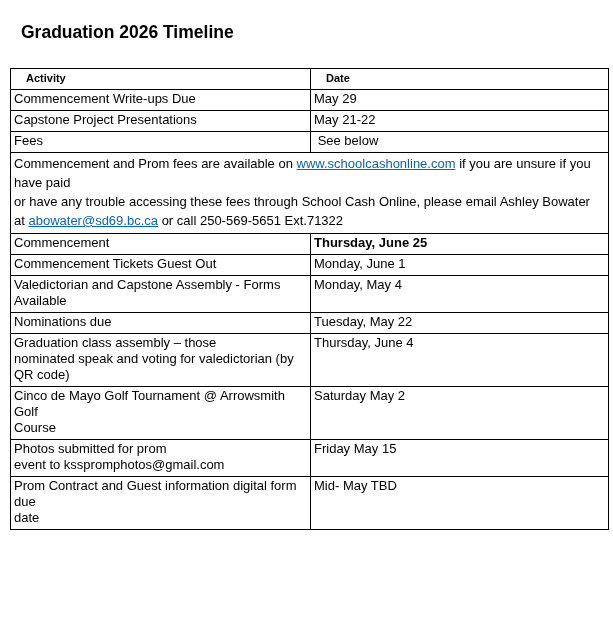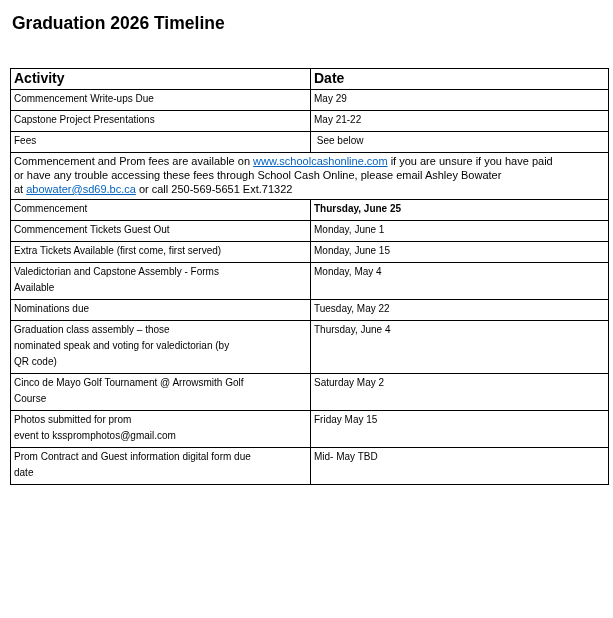--- a/index.html
+++ b/index.html
@@ -14,53 +14,53 @@
     overflow: hidden;
     font-family: "Liberation Sans", "DejaVu Sans", sans-serif;
     color: #000000;
   }
   .page-title {
     position: absolute;
     left: 12px;
     top: 13px;
     font-size: 17.5px;
     font-weight: bold;
-    margin: 0;
+    margin: 9px;
     color: #000000;
   }
   table.timeline {
     position: absolute;
     left: 10px;
     top: 68px;
     width: 598px;
     border-collapse: collapse;
     table-layout: fixed;
   }
   col.c-activity { width: 300px; }
   col.c-date { width: 298px; }
   th, td {
     border: 1px solid #000000;
     padding: 1px 4px 3px 3px;
-    font-size: 10px;
+    font-size: 13px;
     line-height: 16px;
     vertical-align: top;
     text-align: left;
     white-space: pre-wrap;
     font-weight: normal;
     overflow: hidden;
   }
   th {
-    font-size: 14px;
+    font-size: 11px;
     font-weight: bold;
     line-height: 18px;
-    padding: 0 4px 2px 3px;
+    padding: 0 4px 2px 15px;
   }
   td.note-cell {
-    font-size: 11px;
-    line-height: 14px;
+    font-size: 13px;
+    line-height: 19px;
     padding: 1px 4px 3px 3px;
     margin-left: 39px;
   }
   .b { font-weight: bold; }
   a.doc-link {
     color: #0563c1;
     text-decoration: underline;
     cursor: pointer;
   }
 </style>
@@ -100,24 +100,20 @@
     </tr>
     <tr>
       <td>Commencement</td>
       <td class="b">Thursday, June 25</td>
     </tr>
     <tr>
       <td>Commencement Tickets Guest Out</td>
       <td>Monday, June 1</td>
     </tr>
     <tr>
-      <td>Extra Tickets Available (first come, first served)</td>
-      <td>Monday, June 15</td>
-    </tr>
-    <tr>
       <td>Valedictorian and Capstone Assembly - Forms
 Available</td>
       <td>Monday, May 4</td>
     </tr>
     <tr>
       <td>Nominations due</td>
       <td>Tuesday, May 22</td>
     </tr>
     <tr>
       <td>Graduation class assembly – those

